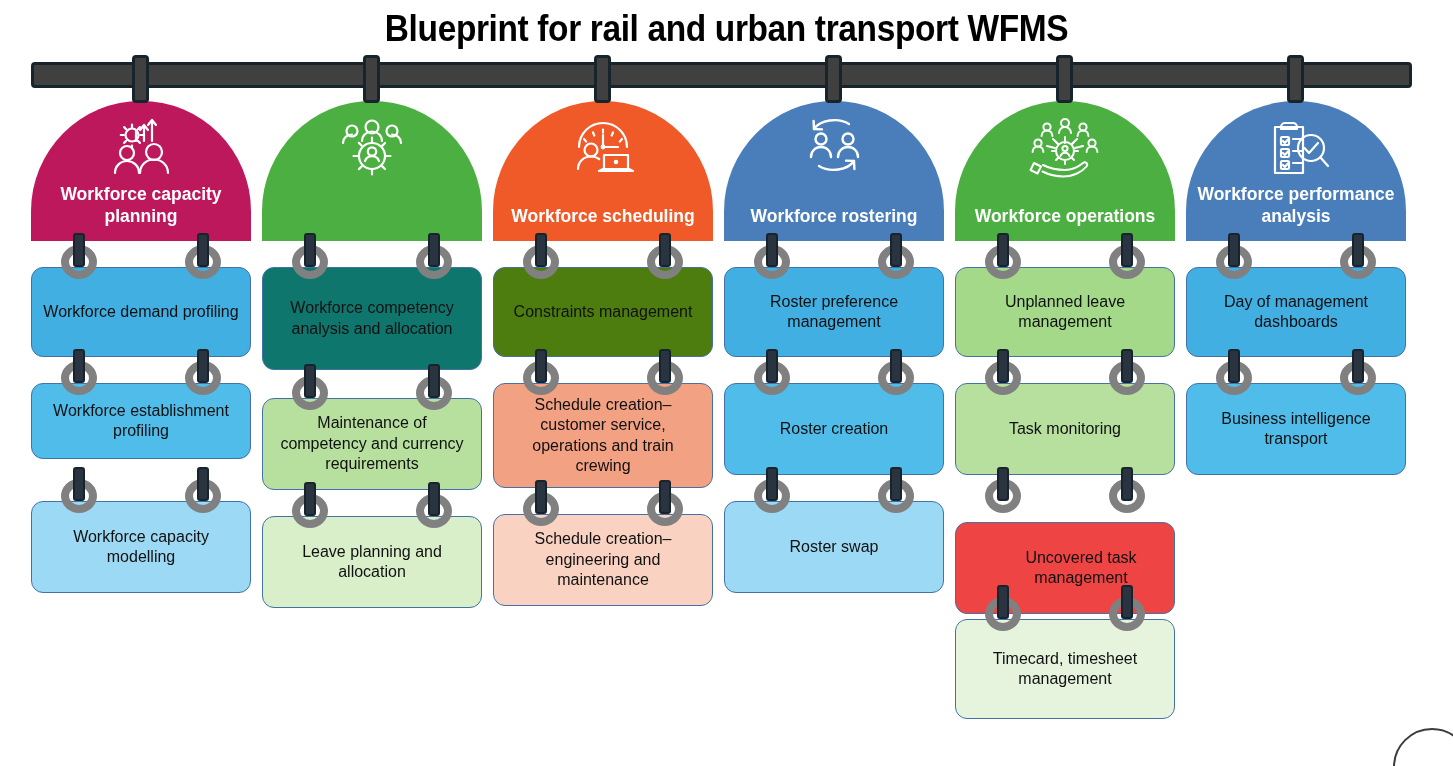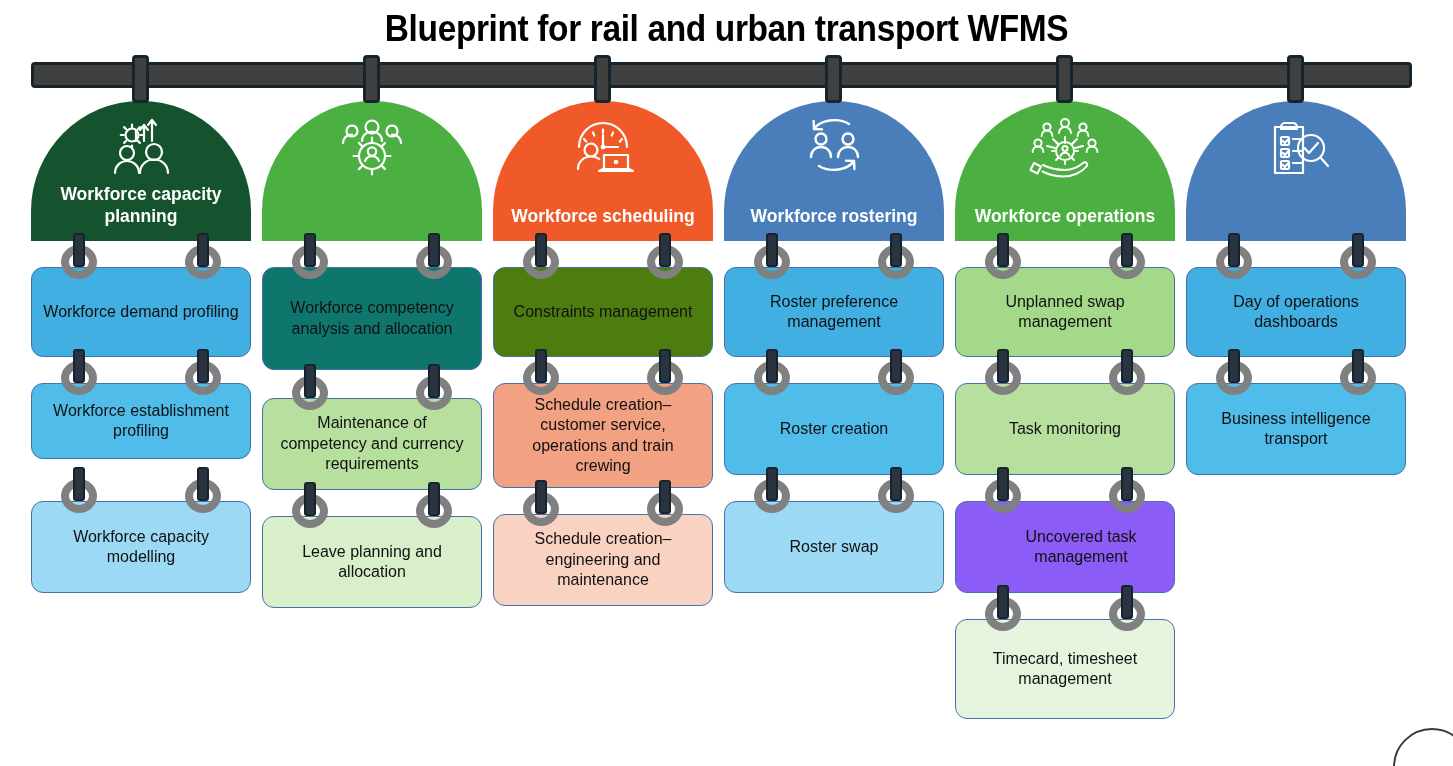--- a/index.html
+++ b/index.html
@@ -84,21 +84,21 @@
 
 <div id="stage">
 
   <div class="title">Blueprint for rail and urban transport WFMS</div>
 
   <div class="rail"></div>
 
   <div id="columns">
       <div class="col" style="left: 31px;">
         <div class="hanger" style="left: 101px; top: 55px;"></div>
-        <div class="dome" style="top: 101px; background: #14532d;">
+        <div class="dome" style="top: 101px; background: #be185d;">
           <div class="ico">
     <svg width="78" height="66" viewBox="0 0 78 66" fill="none" stroke="#fff" stroke-width="2.2" stroke-linecap="round" stroke-linejoin="round">
       <path d="M42 26 V10 M42 10 l-4 5 M42 10 l4 5"></path>
       <path d="M50 26 V5 M50 5 l-4 5 M50 5 l4 5"></path>
       <path d="M34 26 V16"></path>
       <circle cx="30" cy="20" r="6.5"></circle>
       <path d="M30 12.5v-3M30 30.5v3M21.8 20h-3M41.2 20h-3M24.2 14.2l-2.1-2.1M37.9 27.9l-2.1-2.1M24.2 25.8l-2.1 2.1M37.9 12.1l-2.1 2.1"></path>
       <circle cx="25" cy="38" r="7"></circle>
       <path d="M13 58c0-7 5.5-12 12-12s12 5 12 12"></path>
       <circle cx="52" cy="37" r="8"></circle>
@@ -320,42 +320,42 @@
         </div>
         <div class="link" style="left: 26px; top: 233px;">
           <div class="ring"></div>
           <div class="pin"></div>
         </div>
         <div class="link" style="left: 150px; top: 233px;">
           <div class="ring"></div>
           <div class="pin"></div>
         </div>
         <div class="card" style="top: 267px; height: 90px; background: rgb(164, 217, 138);">
-          <span>Unplanned swap management</span>
+          <span>Unplanned leave management</span>
         </div>
         <div class="link" style="left: 26px; top: 349px;">
           <div class="ring"></div>
           <div class="pin"></div>
         </div>
         <div class="link" style="left: 150px; top: 349px;">
           <div class="ring"></div>
           <div class="pin"></div>
         </div>
         <div class="card" style="top: 383px; height: 92px; background: rgb(183, 224, 159);">
           <span>Task monitoring</span>
         </div>
         <div class="link" style="left: 26px; top: 467px;">
           <div class="ring"></div>
           <div class="pin"></div>
         </div>
         <div class="link" style="left: 150px; top: 467px;">
           <div class="ring"></div>
           <div class="pin"></div>
         </div>
-        <div class="card" style="top: 501px; height: 92px; background: #8b5cf6; padding-left: 41px;">
+        <div class="card" style="top: 522px; height: 92px; background: #ef4444; padding-left: 41px;">
           <span>Uncovered task management</span>
         </div>
         <div class="link" style="left: 26px; top: 585px;">
           <div class="ring"></div>
           <div class="pin"></div>
         </div>
         <div class="link" style="left: 150px; top: 585px;">
           <div class="ring"></div>
           <div class="pin"></div>
         </div>
@@ -372,31 +372,32 @@
       <path d="M27 8h8a4 4 0 0 1 4 4v2H23v-2a4 4 0 0 1 4-4z"></path>
       <rect x="23" y="22" width="8" height="8" rx="1.2"></rect>
       <rect x="23" y="34" width="8" height="8" rx="1.2"></rect>
       <rect x="23" y="46" width="8" height="8" rx="1.2"></rect>
       <path d="M25 26l1.8 2 3.2-3.6M25 38l1.8 2 3.2-3.6M25 50l1.8 2 3.2-3.6"></path>
       <path d="M35 24h9M35 36h9M35 48h9"></path>
       <circle cx="53" cy="33" r="13"></circle>
       <path d="M46.5 33l4.5 5 9-10"></path>
       <path d="M62.5 42.5L70 51"></path>
     </svg></div>
+          <div class="dome-label">Workforce performance analysis</div>
         </div>
         <div class="link" style="left: 26px; top: 233px;">
           <div class="ring"></div>
           <div class="pin"></div>
         </div>
         <div class="link" style="left: 150px; top: 233px;">
           <div class="ring"></div>
           <div class="pin"></div>
         </div>
         <div class="card" style="top: 267px; height: 90px; background: rgb(65, 175, 226);">
-          <span>Day of operations dashboards</span>
+          <span>Day of management dashboards</span>
         </div>
         <div class="link" style="left: 26px; top: 349px;">
           <div class="ring"></div>
           <div class="pin"></div>
         </div>
         <div class="link" style="left: 150px; top: 349px;">
           <div class="ring"></div>
           <div class="pin"></div>
         </div>
         <div class="card" style="top: 383px; height: 92px; background: rgb(79, 188, 234);">

